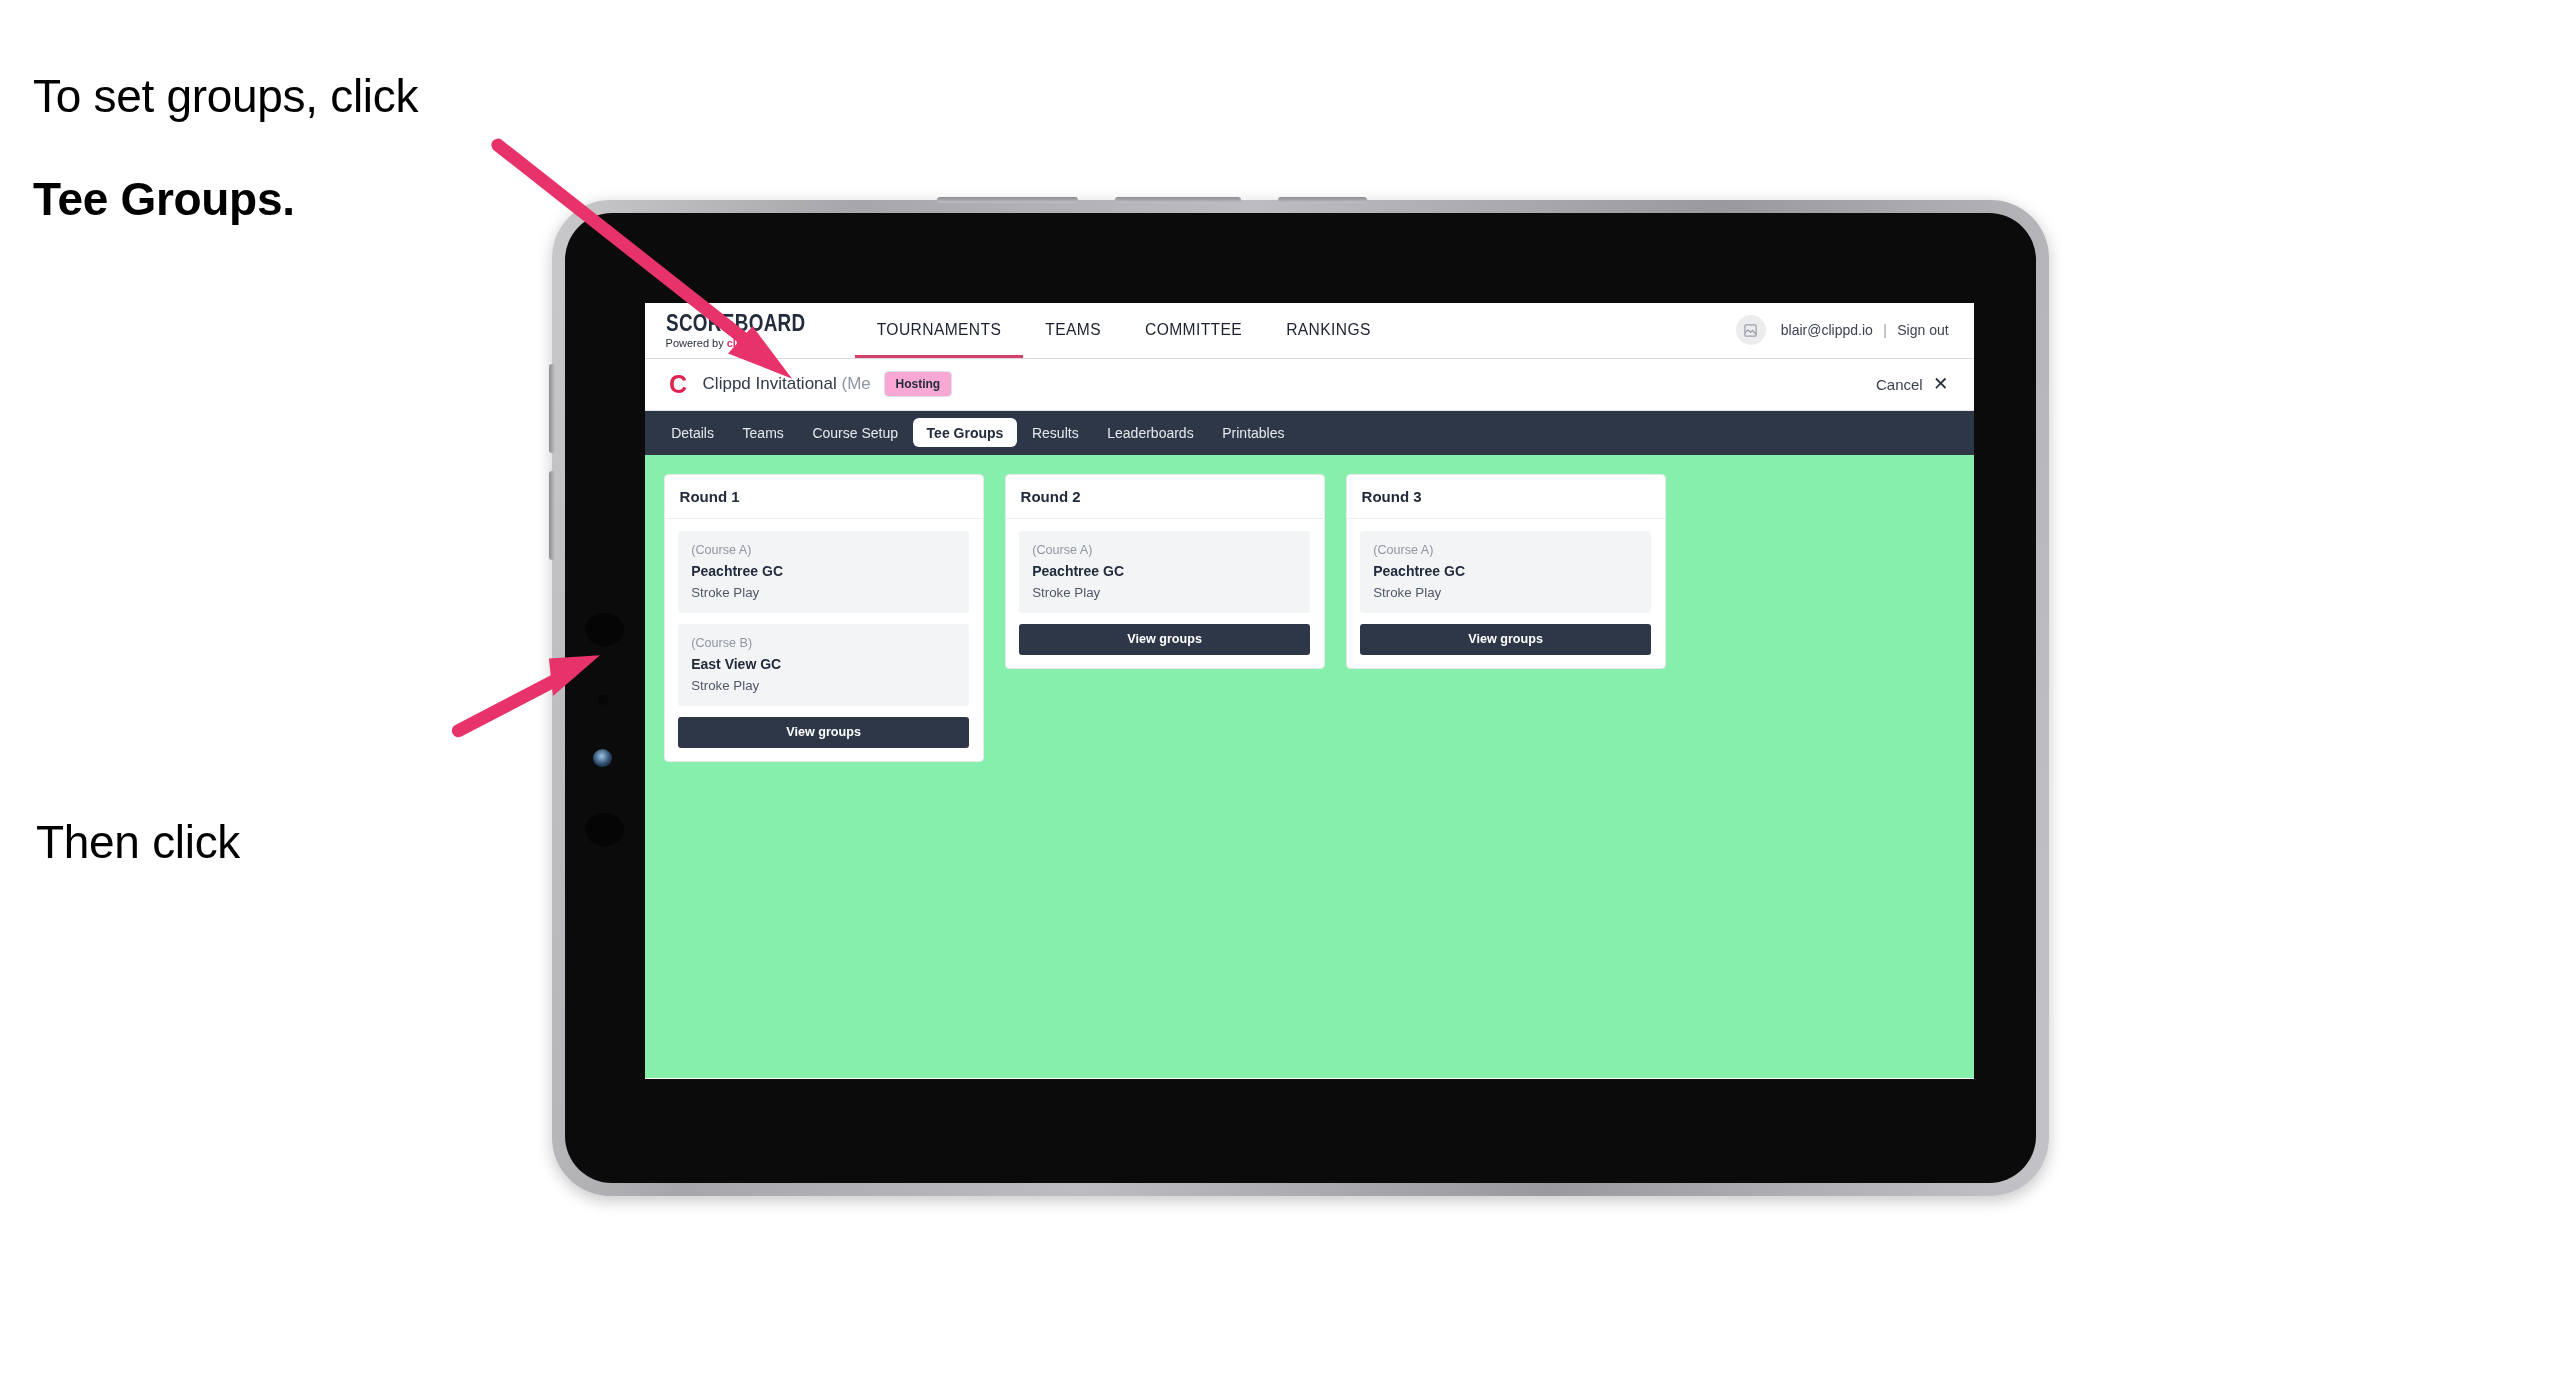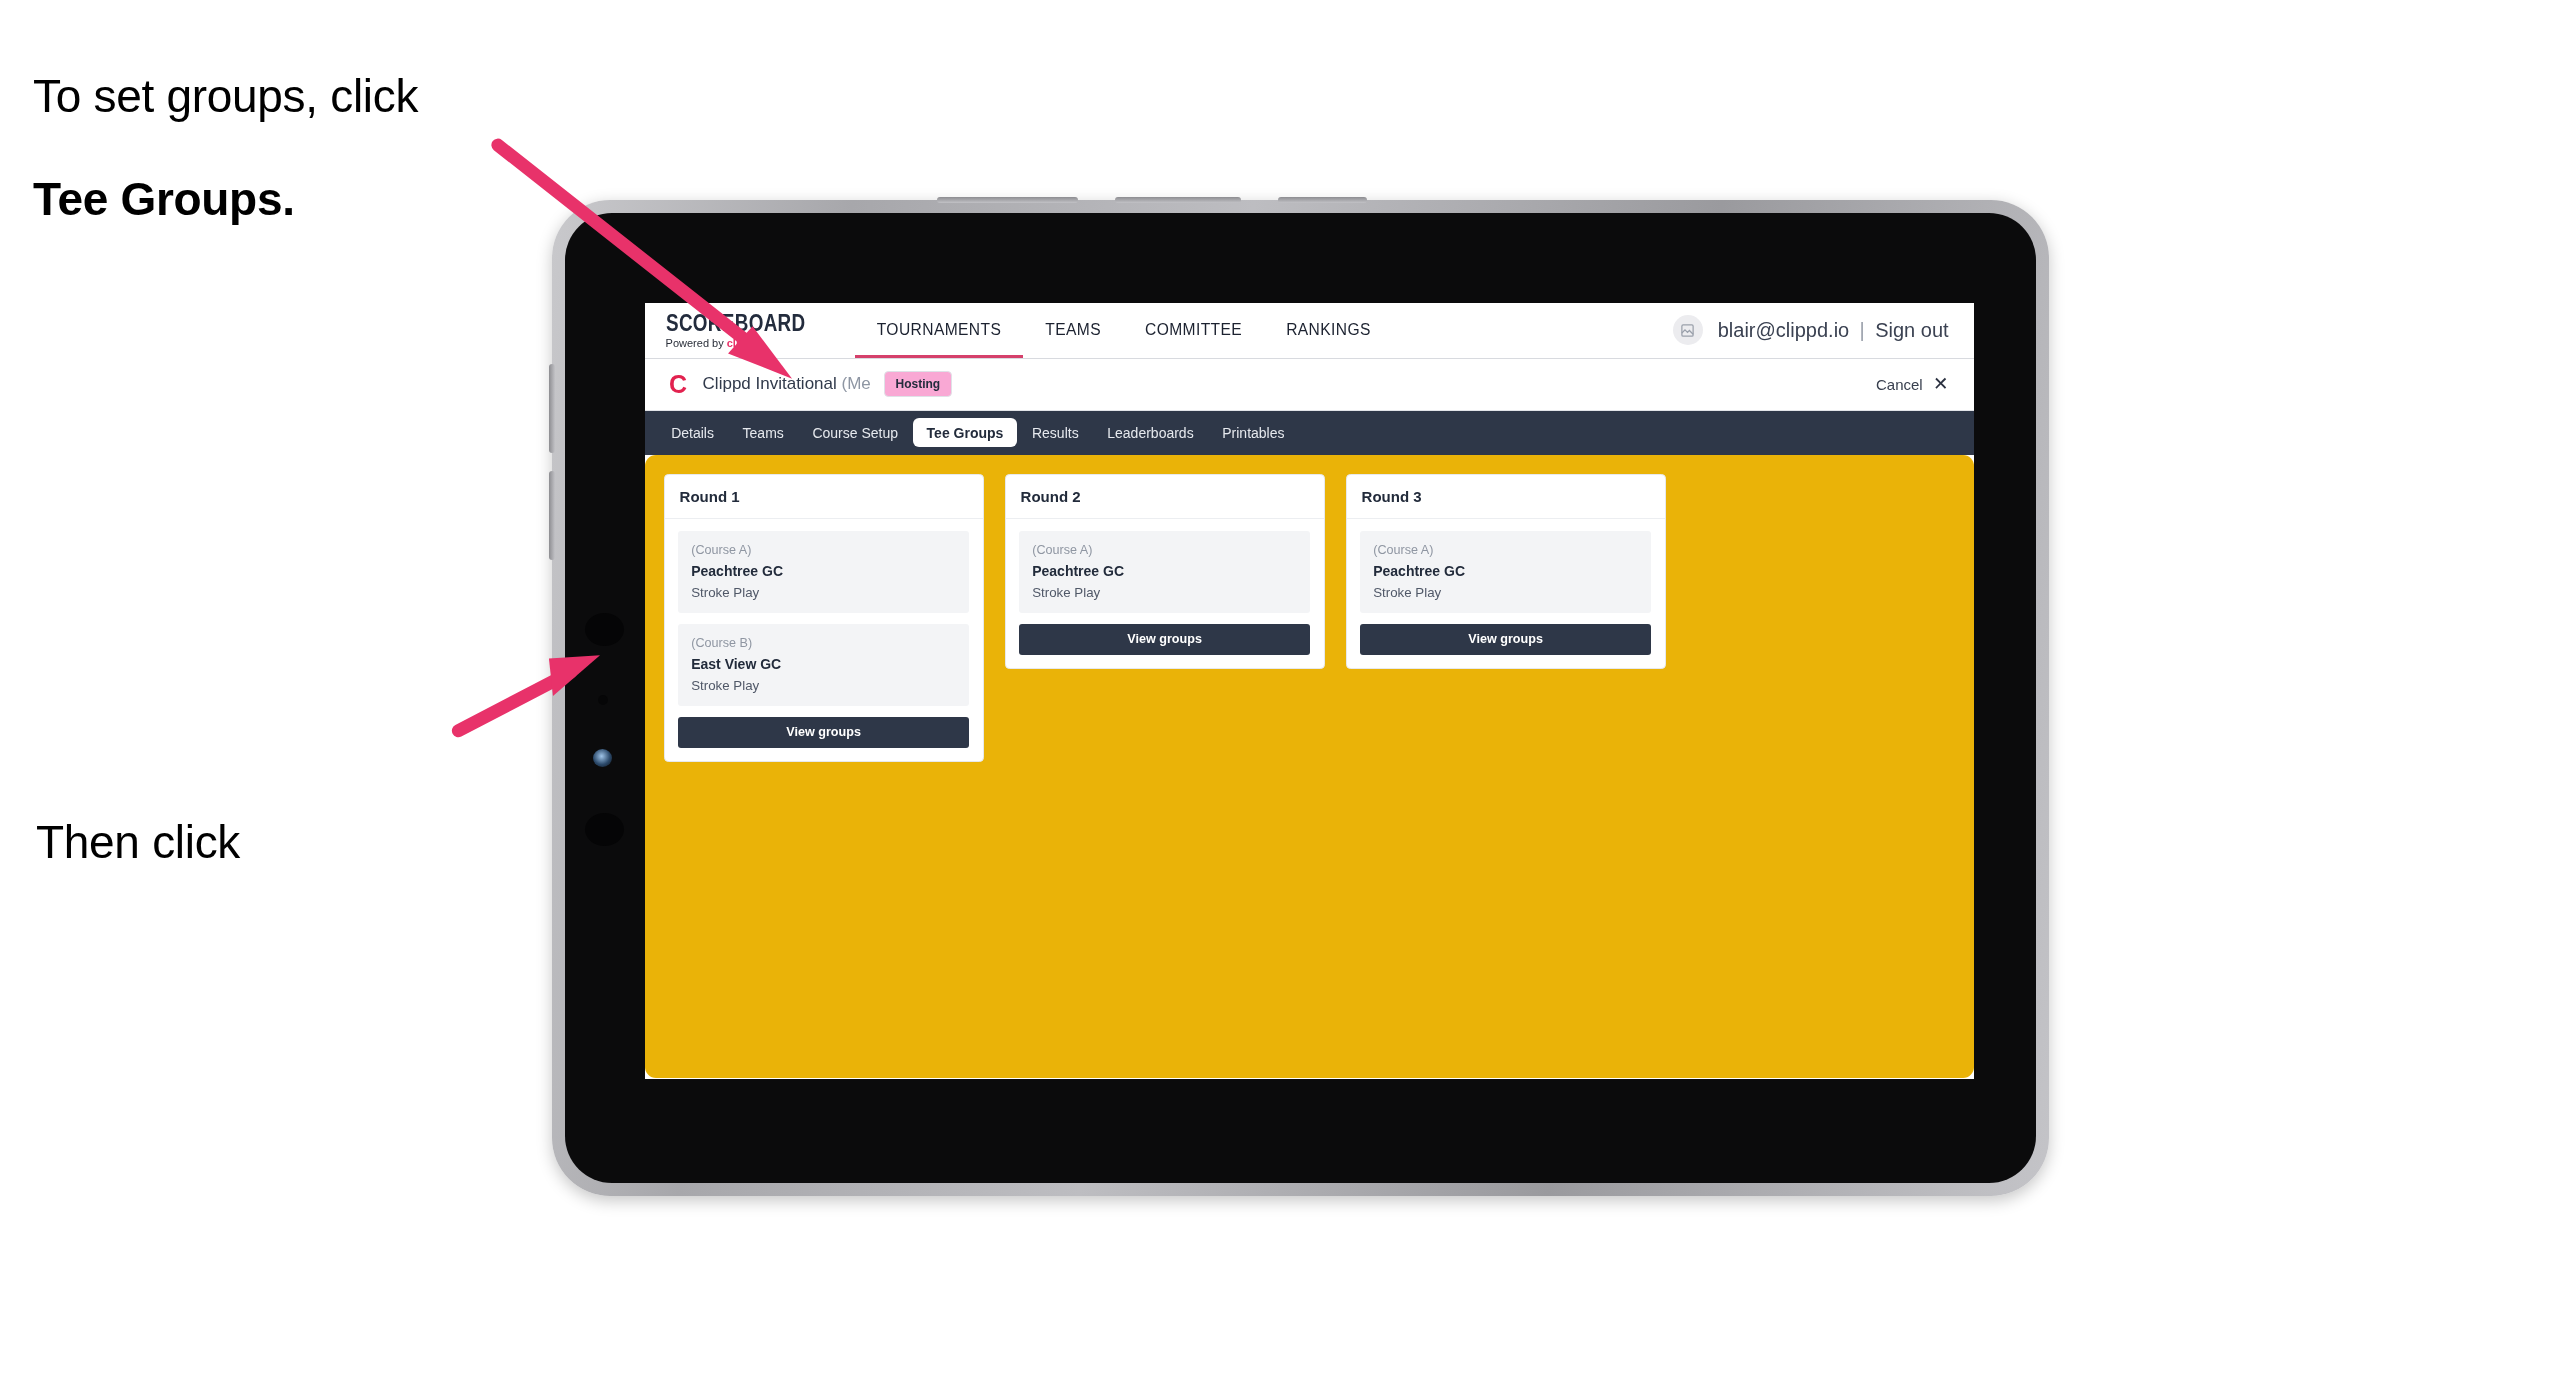--- a/index.html
+++ b/index.html
@@ -112,21 +112,21 @@
   .nav-item.active::after {
     content: ""; position: absolute; left: 0; right: 0; bottom: -0.7px;
     height: 3px; background: #d5406b;
   }
   .nav-right { margin-left: auto; display: flex; align-items: center; padding-right: 25px; gap: 15px; }
   .avatar {
     width: 30px; height: 30px; border-radius: 50%;
     background: #ececef; display:flex; align-items:center; justify-content:center;
   }
   .avatar svg { width: 15px; height: 15px; }
-  .userline { font-size: 20px; color: #3b4252; display: flex; align-items: center; gap: 10.4px; }
+  .userline { font-size: 14px; color: #3b4252; display: flex; align-items: center; gap: 10.4px; }
   .userline .sep { color: #9aa0ab; }
   .userline .signout { cursor: pointer; }
 
   
   .tourbar {
     height: 52px; display: flex; align-items: center;
     padding: 0 25px 0 21px;
     border-bottom: 0.7px solid #e2e4e8;
     background: #fff;
   }
@@ -156,21 +156,21 @@
     gap: 2px;
   }
   .tab {
     color: #e6e9ee; font-size: 14px;
     padding: 6.7px 13.3px; border-radius: 6px;
     cursor: pointer; white-space: nowrap;
   }
   .tab.active { background: #ffffff; color: #222b3b; font-weight: 700; }
 
   
-  .content { padding: 19px 19px; background: #eab308; height: calc(100% - 153px); border-radius: 11px; }
+  .content { padding: 19px 19px; background: #86efac; height: calc(100% - 153px); }
   .rounds { display: flex; gap: 21px; align-items: flex-start; }
   .round-card {
     width: 320px;
     background: #fff;
     border: 0.7px solid #e7e9ed;
     border-radius: 4.4px;
     overflow: hidden;
   }
   .round-head {
     padding: 13.3px 15px;

